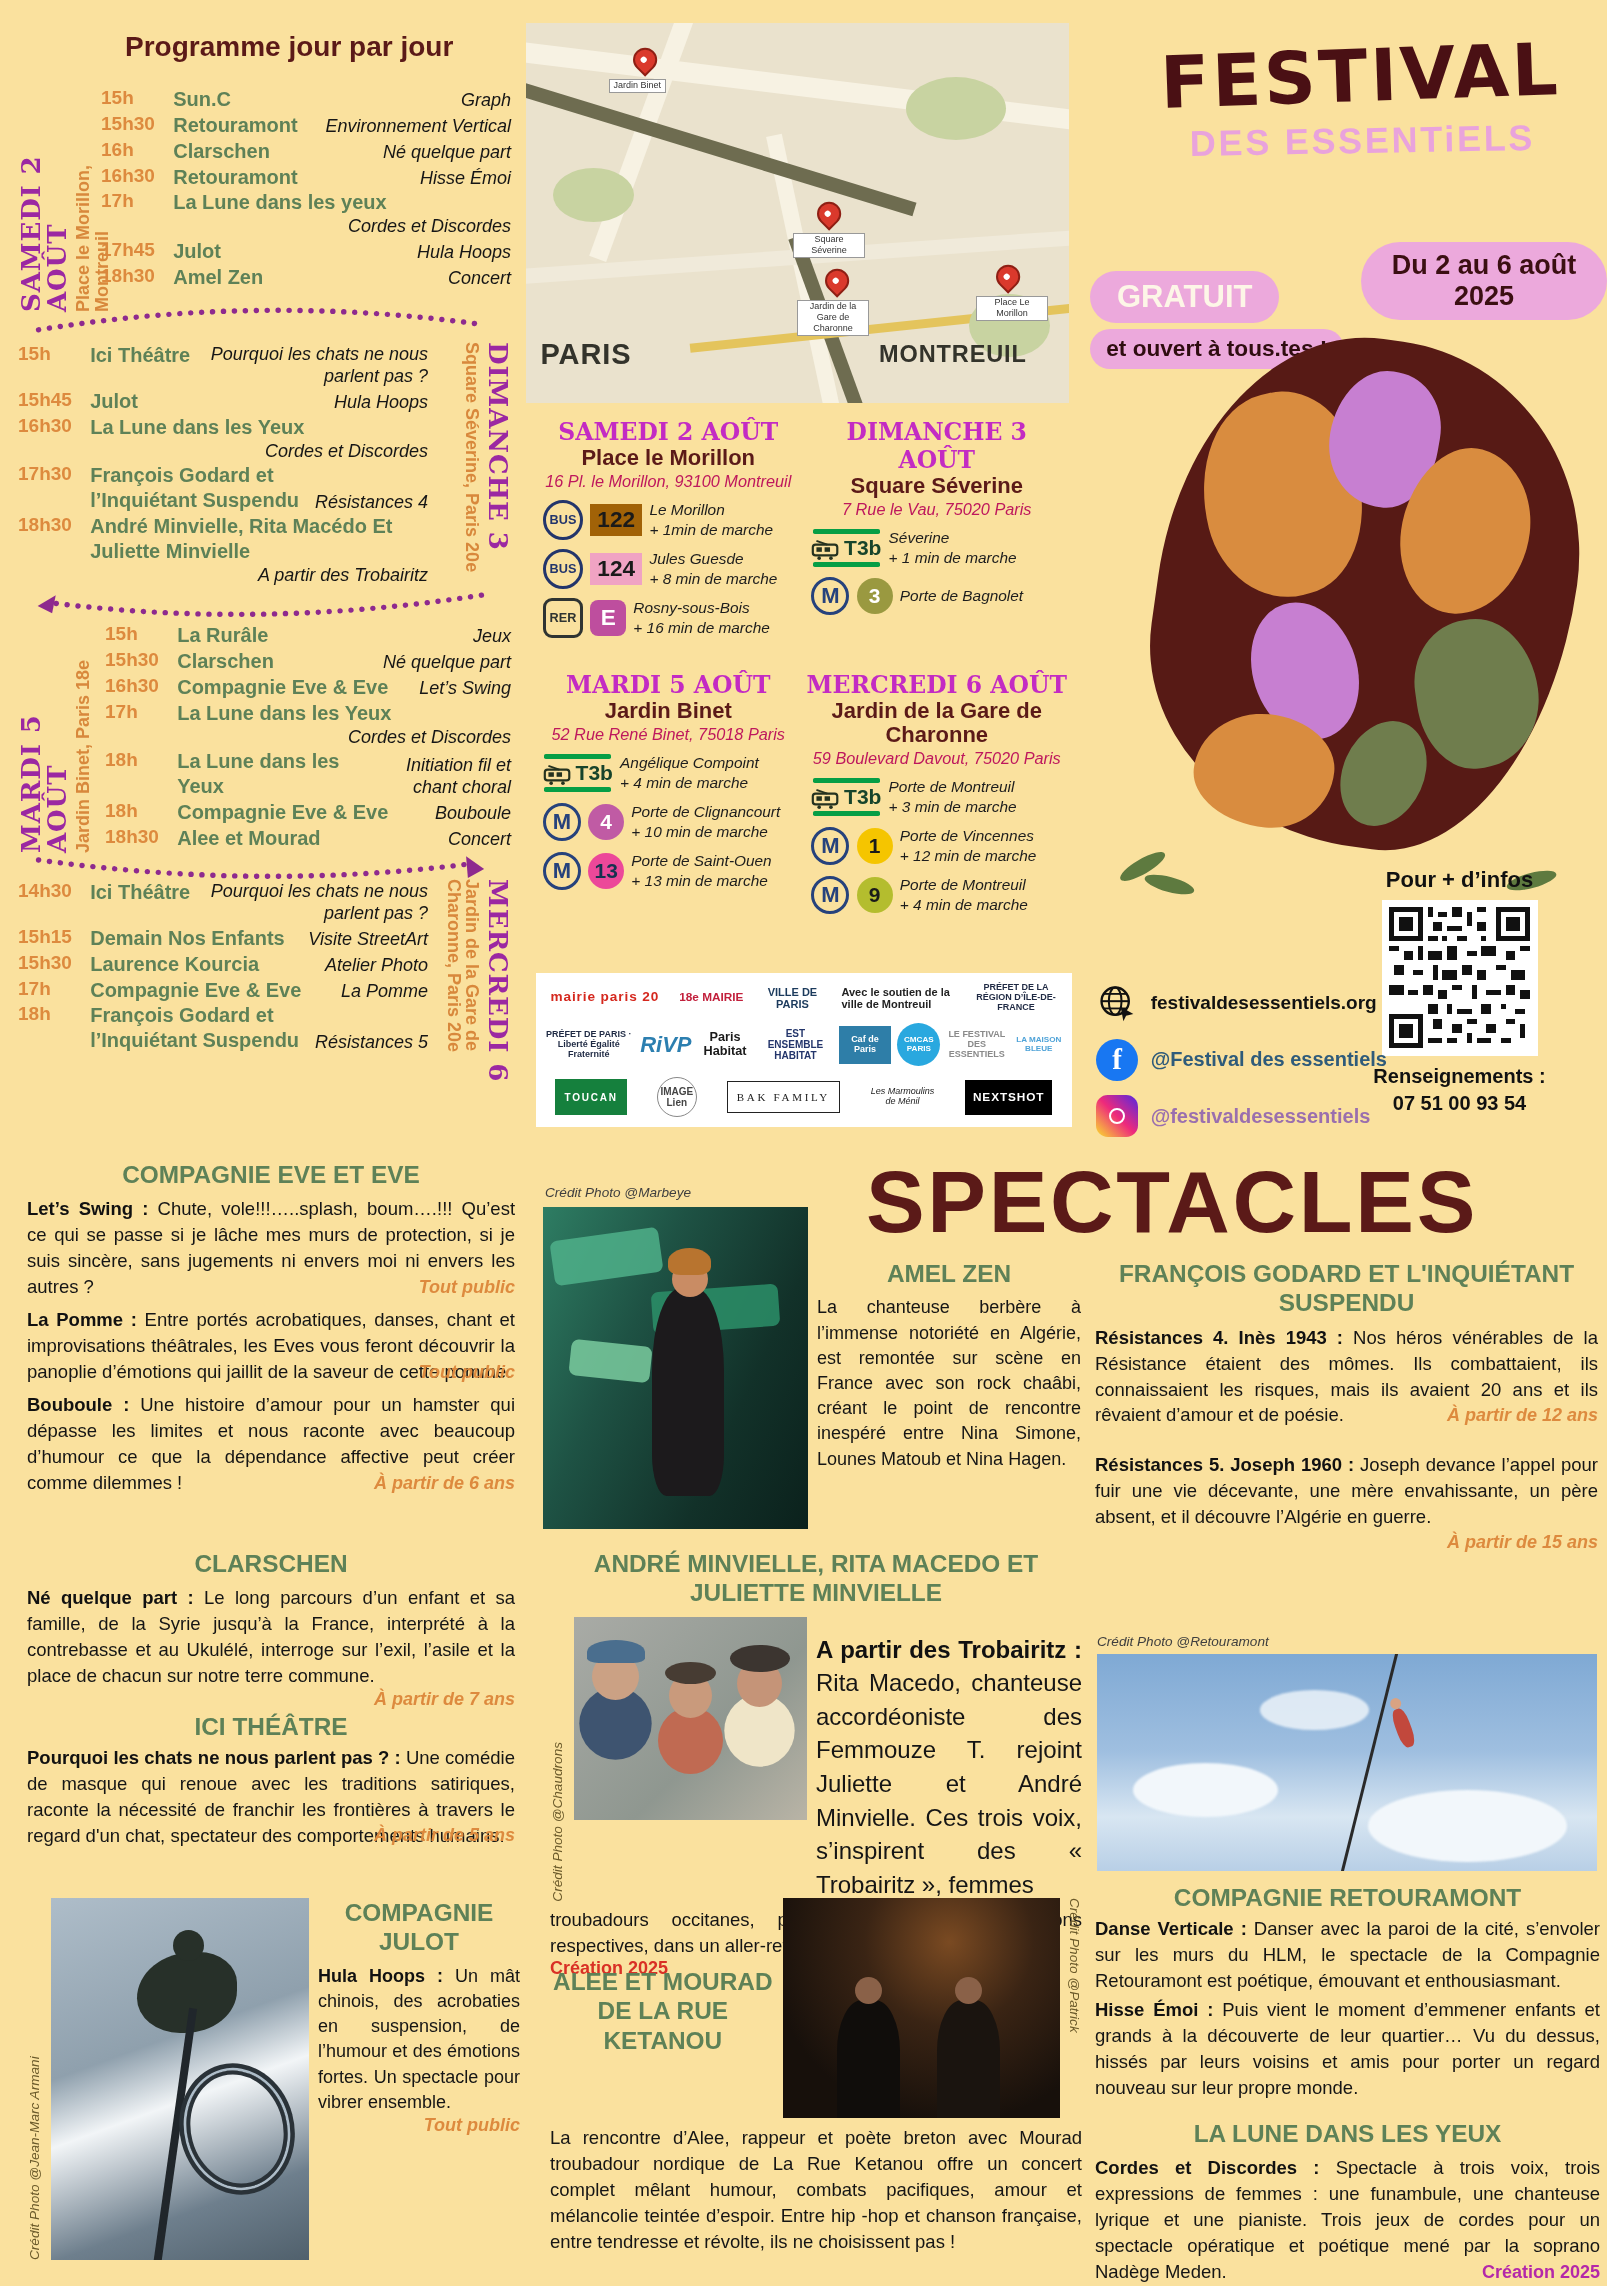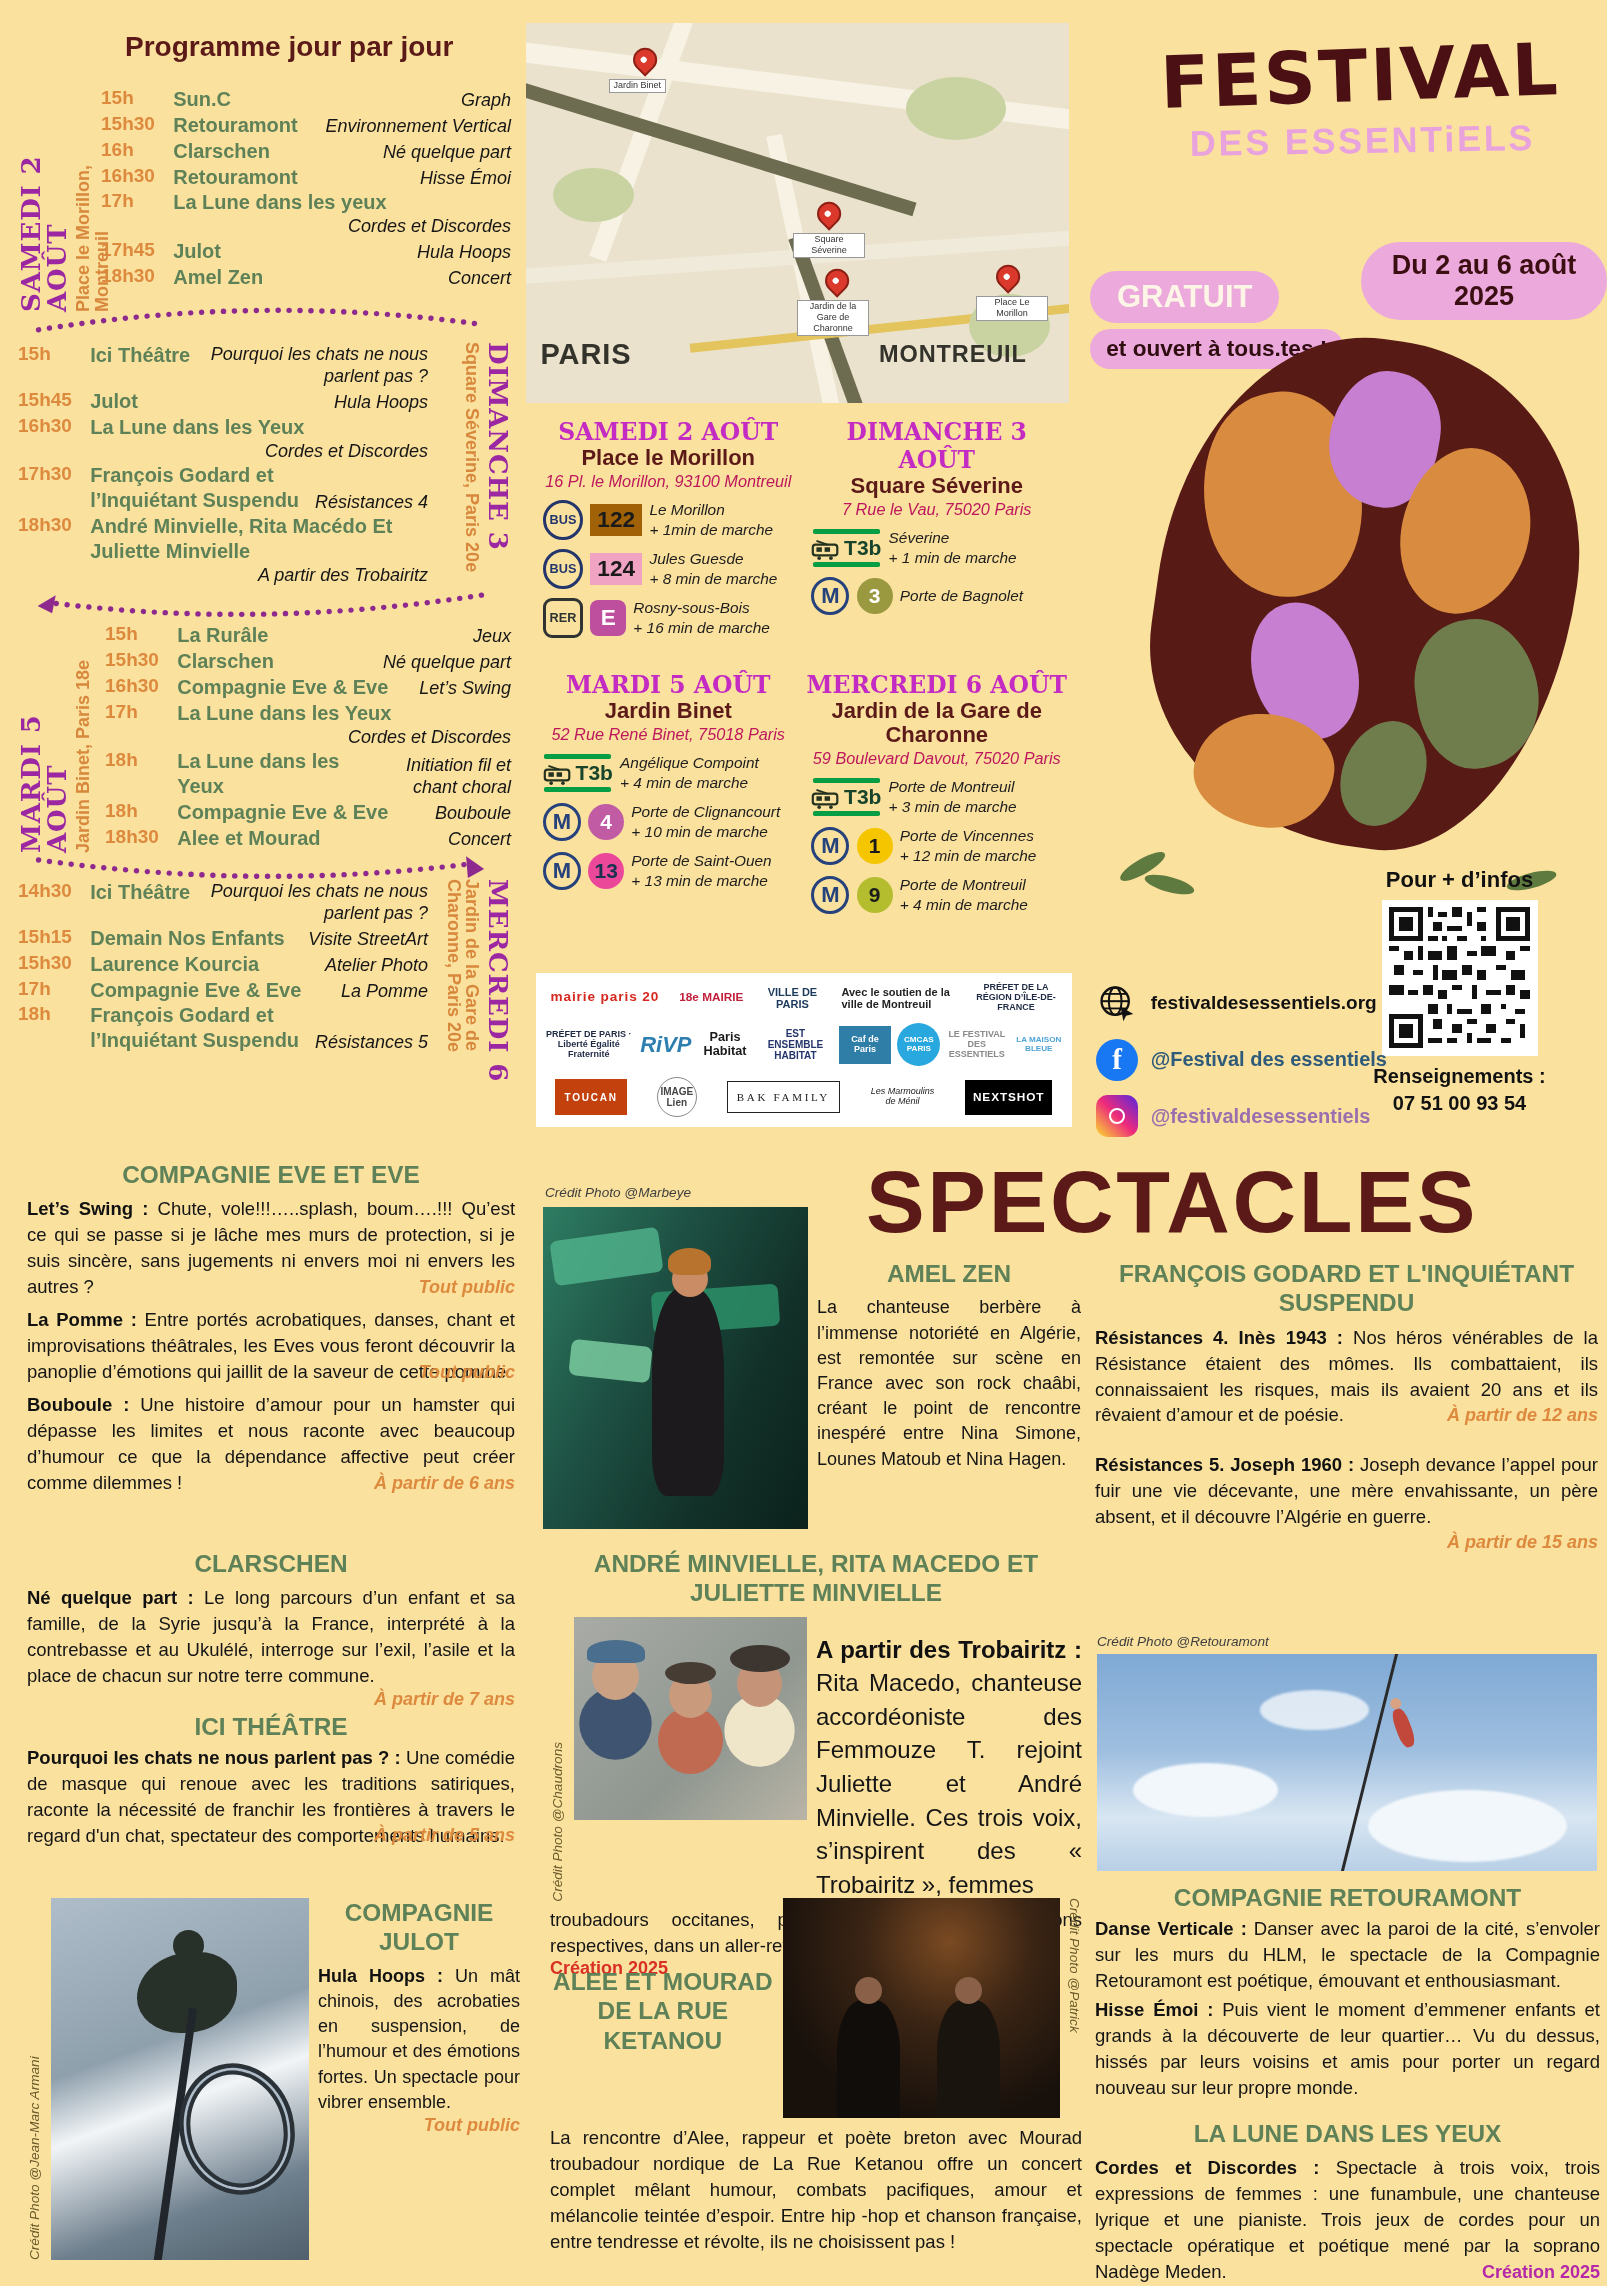--- a/index.html
+++ b/index.html
@@ -517,21 +517,21 @@
     <span class="partner" style="color:#222;font-size:11px;font-weight:600;max-width:113px;text-align:left">Avec le soutien de la ville de Montreuil</span>
     <span class="partner" style="color:#1F2A44;font-weight:700;font-size:9px;max-width:83px">PRÉFET DE LA RÉGION D’ÎLE-DE-FRANCE</span>
     <span class="partner" style="color:#1F2A44;font-weight:700;font-size:9px;max-width:90px">PRÉFET DE PARIS · Liberté Égalité Fraternité</span>
     <span class="partner" style="color:#2C7FB0;font-weight:800;font-size:22px;font-style:italic">RiVP</span>
     <span class="partner" style="color:#1A1A1A;font-weight:800;font-size:12.7px;max-width:54px">Paris Habitat</span>
     <span class="partner" style="color:#23356B;font-weight:800;font-size:10px;max-width:74px">EST ENSEMBLE HABITAT</span>
     <span class="partner" style="color:#fff;background:#2E7EA8;padding:9px 7.2px;font-weight:700;font-size:9px;max-width:52px">Caf de Paris</span>
     <span class="partner" style="color:#fff;background:#29A8DF;border-radius:50%;width:43px;height:43px;font-size:8.1px;font-weight:800">CMCAS PARIS</span>
     <span class="partner" style="color:#8A8A8A;font-weight:800;font-size:9px;max-width:60px">LE FESTIVAL DES ESSENTIELS</span>
     <span class="partner" style="color:#4FA3D8;font-weight:700;font-size:8.1px;max-width:51px">LA MAISON BLEUE</span>
-    <span class="partner" style="color:#fff;background:#c2410c;padding:12.7px 9px;font-weight:700;font-size:10px;letter-spacing:1.8px">TOUCAN</span>
+    <span class="partner" style="color:#fff;background:#15803d;padding:12.7px 9px;font-weight:700;font-size:10px;letter-spacing:1.8px">TOUCAN</span>
     <span class="partner" style="color:#444;font-weight:800;font-size:10px;border:1.8px solid #888;border-radius:50%;width:40px;height:40px">IMAGE Lien</span>
     <span class="partner" style="color:#222;border:0.9px solid #222;padding:9px 9px;font-size:11px;letter-spacing:2.7px;font-family:'Liberation Serif',serif">BAK FAMILY</span>
     <span class="partner" style="color:#222;font-size:9px;font-style:italic;max-width:65px">Les Marmoulins de Ménil</span>
     <span class="partner" style="color:#fff;background:#000;padding:11px 8.1px;font-weight:800;font-size:11.8px;letter-spacing:0.9px">NEXTSHOT</span>
   </div>
 
   <div class="brand">
     <div class="brand-1">FESTIVAL</div>
     <div class="brand-2">DES ESSENTiELS</div>
   </div>

